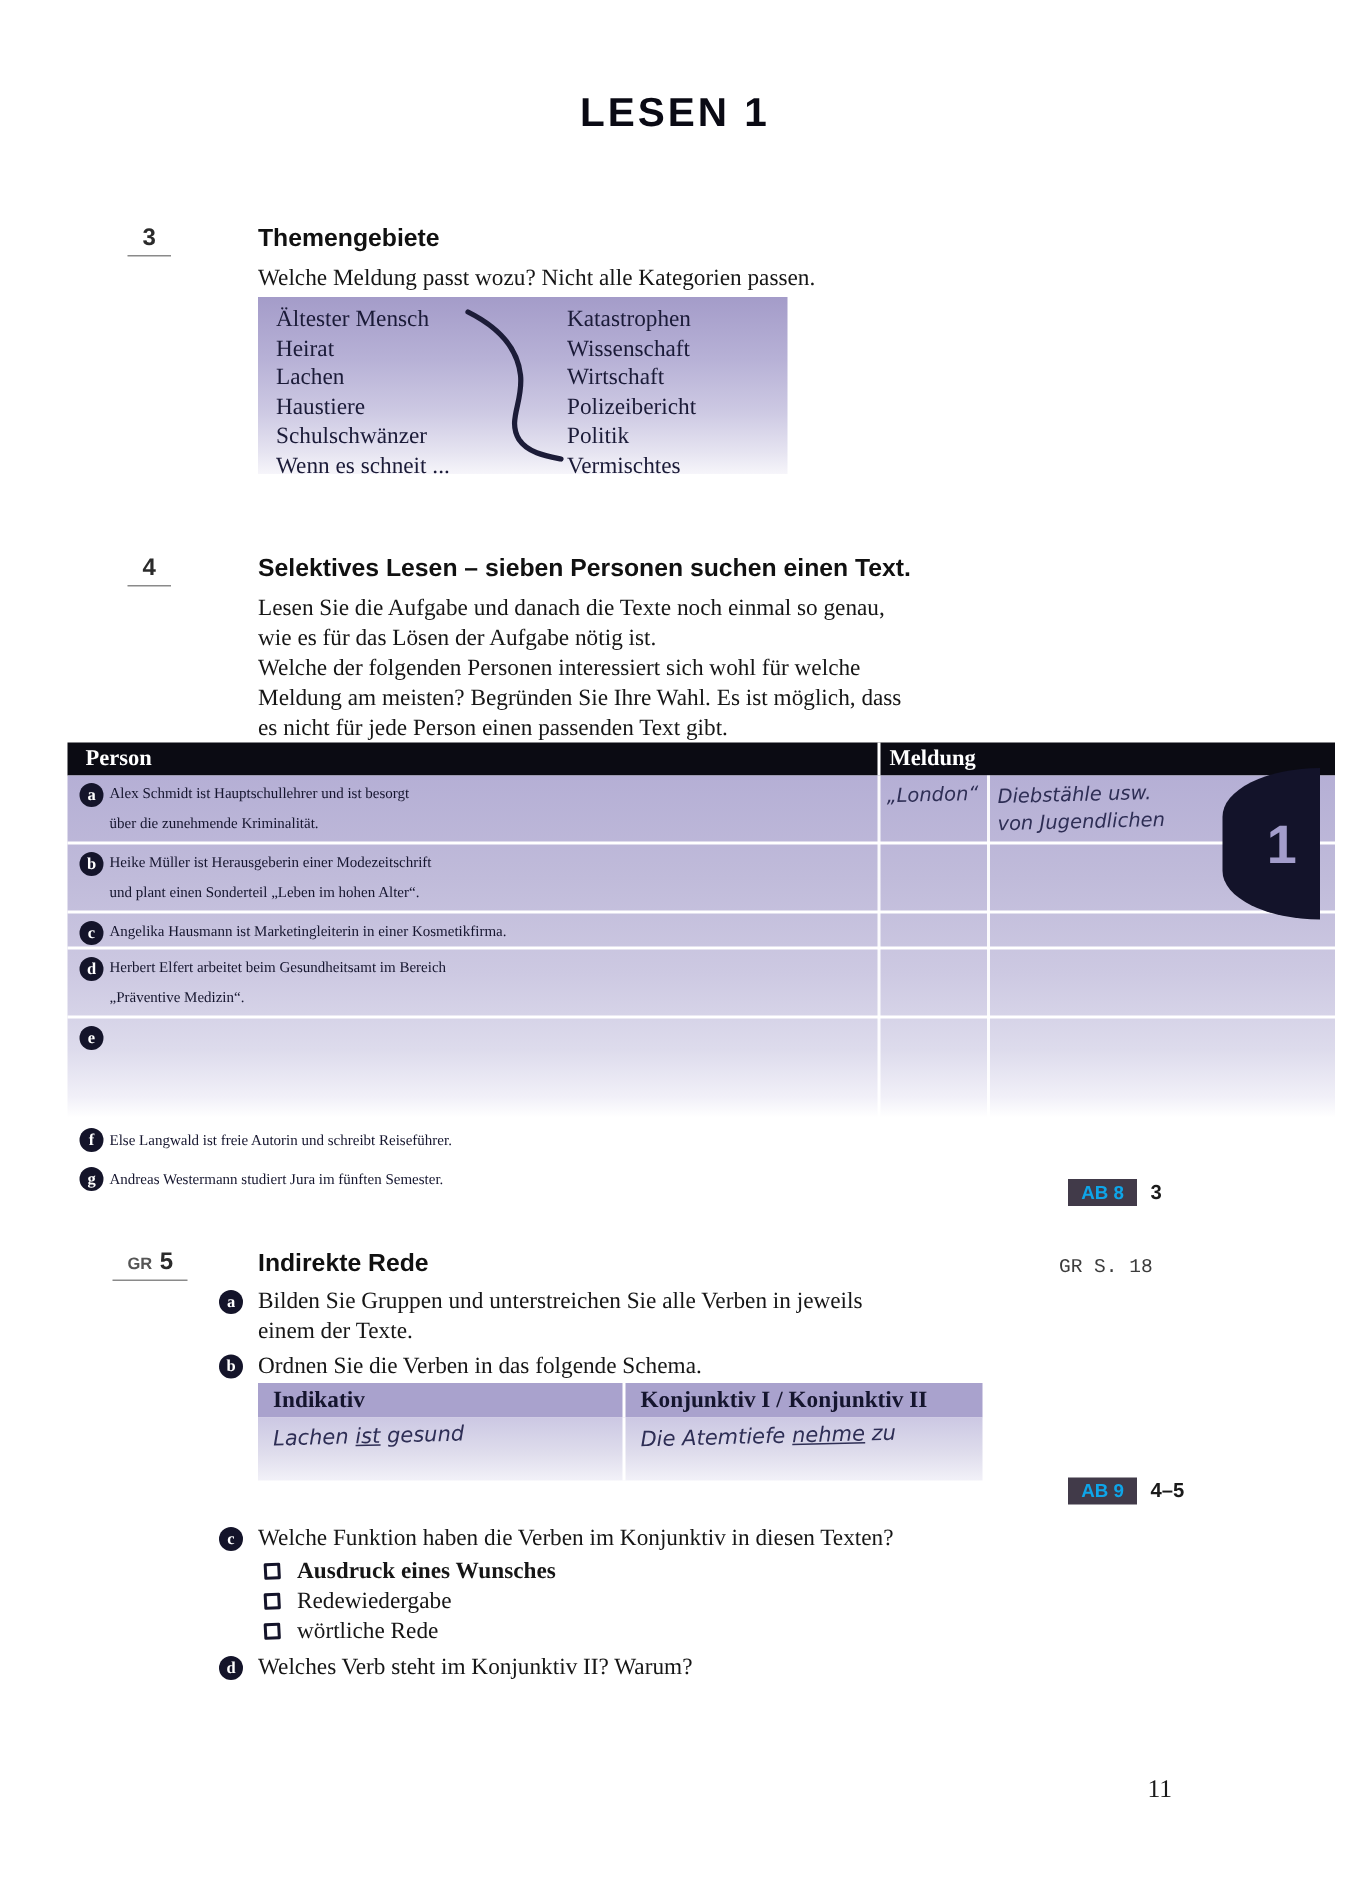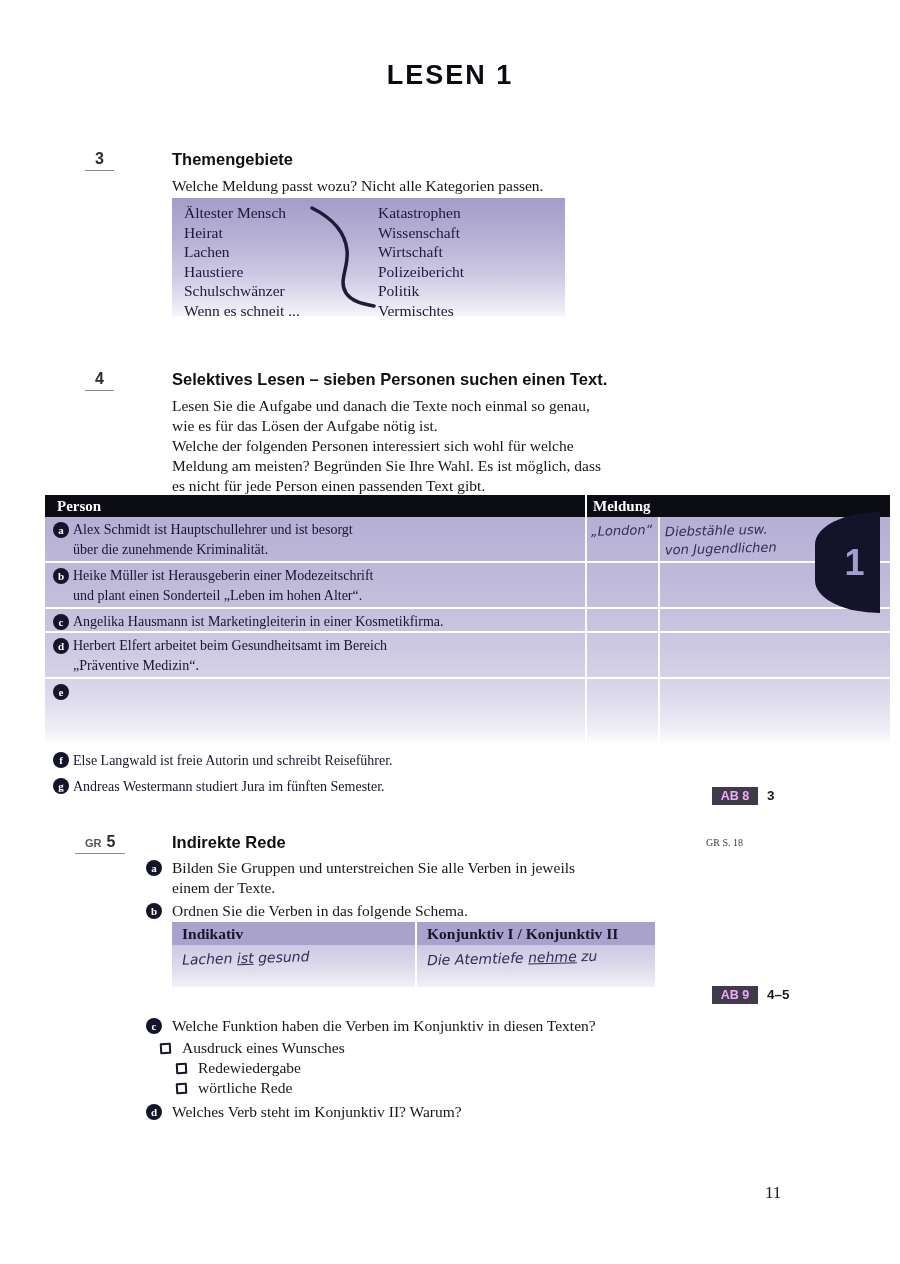--- a/index.html
+++ b/index.html
@@ -14,21 +14,21 @@
 
   
   .ex-num { font-family:"Liberation Sans", sans-serif; font-size:16px; font-weight:bold;
     color:#2b2b2b; text-align:center; border-bottom:1.5px solid #8a8a8a; padding:0 10px 2px 10px; }
   .gr-small { font-family:"Liberation Sans", sans-serif; font-size:11px; color:#555; margin-right:5px; }
 
   .ex-title { font-family:"Liberation Sans", sans-serif; font-weight:bold; font-size:16.5px; color:#111; }
   .body-line { font-size:15.5px; color:#161616; line-height:20px; }
 
   
-  .match-box { left:172px; top:198px; width:393px; height:118px;
+  .match-box { left:172px; top:198px; width:353px; height:118px;
     background:linear-gradient(180deg,#a49cc9 0%, #b7b1d6 35%, #cdc9e3 65%, #e6e4f1 88%, #f6f5fa 100%); }
   .match-col { position:absolute; top:5px; }
   .match-item { font-size:15.5px; line-height:19.5px; color:#1b1b38; }
   .curve-svg { position:absolute; left:0; top:0; }
 
   
   .ptable { left:45px; top:495px; width:845px; }
   .ptable-head { display:flex; background:#0b0b13; height:22px; align-items:center; }
   .ptable-head .hc { color:#fff; font-size:15px; font-weight:bold; }
   .hc-person { width:540px; padding-left:12px; }
@@ -38,46 +38,46 @@
     background:linear-gradient(180deg,#b5afd5 0%, #c0bbda 30%, #cdc9e2 58%, #dddbec 80%, #f1f0f8 94%, #ffffff 100%); }
   .vline { position:absolute; top:0; bottom:0; width:2px; background:rgba(255,255,255,.92); }
   .vline1 { left:540px; } .vline2 { left:613px; }
   .trow { position:relative; border-bottom:2px solid #fff; padding:3px 0 3px 0; }
   .trow:last-child { border-bottom:none; }
   .row-badge, .item-badge { display:inline-block; width:16px; height:16px; border-radius:50%;
     background:#14142a; color:#fff; font-size:11px; font-weight:bold; text-align:center;
     line-height:16px; font-family:"Liberation Serif", serif; }
   .row-badge { position:absolute; left:8px; top:5px; }
   .person-lines { margin-left:28px; width:505px; }
-  .tline { font-size:14px; line-height:20px; color:#15152e; }
+  .tline { font-size:10px; line-height:20px; color:#15152e; }
   .hand { font-family:"DejaVu Sans", sans-serif; font-style:italic; font-size:13px;
     color:#2e2e55; line-height:16px; display:inline-block; transform:rotate(-1.5deg); }
   .hand u { text-decoration:underline; }
   .meld-cell { position:absolute; left:546px; top:4px; width:64px; }
   .begr-cell { position:absolute; left:620px; top:4px; width:130px; }
 
   .white-row { position:relative; padding:2px 0; }
   .white-row .row-badge { top:3px; }
 
   
-  .ab-badge { display:inline-block; background:#413a49; color:#f0abfc;
+  .ab-badge { display:inline-block; background:#413a49; color:#0ea5e9;
     font-family:"Liberation Sans", sans-serif; font-weight:bold; font-size:12.5px;
     width:46px; height:18px; line-height:18px; text-align:center; }
   .ab-pages { font-family:"Liberation Sans", sans-serif; font-size:13.5px; font-weight:bold;
     color:#1a1a1a; margin-left:9px; }
 
   
   .chapter-tab { right:20px; top:512px; width:65px; height:101px; background:#13132a;
     border-radius:101px 0 0 101px / 50.5px 0 0 50.5px; display:flex; align-items:center;
     justify-content:center; }
   .chapter-tab span { font-family:"Liberation Sans", sans-serif; font-weight:bold;
     font-size:36px; color:#a39dcb; margin-left:14px; }
 
   
-  .gr-ref { font-family:Liberation Serif, serif; font-size:10px; color:#3c3c3c; }
+  .gr-ref { font-family:Liberation Mono, monospace; font-size:13px; color:#3c3c3c; }
   .item-badge { vertical-align:2px; }
   .schema-table { left:172px; top:922px; width:483px; }
   .schema-head { display:flex; background:#a9a2cd; height:23px; align-items:center; }
   .schema-head .sc { font-size:15.5px; font-weight:bold; color:#15152e; }
   .sc1 { width:243px; padding-left:10px; }
   .sc2 { flex:1; padding-left:10px; border-left:2px solid #fff; height:23px; line-height:23px; }
   .schema-body { display:flex; height:42px;
     background:linear-gradient(180deg,#ccc8e3 0%, #dedcec 55%, #f2f1f8 100%); }
   .sb1 { width:243px; padding:4px 0 0 10px; }
   .sb2 { flex:1; padding:4px 0 0 10px; border-left:2px solid #fff; }
@@ -241,21 +241,21 @@
 <div class="abs" style="left:712px; top:985px;">
   <span class="ab-badge">AB 9</span><span class="ab-pages">4–5</span>
 </div>
 
 <div class="abs" style="left:146px; top:1016px;">
   <span class="item-badge" style="position:absolute; left:0; top:2px;">c</span>
   <div style="margin-left:26px; width:560px;">
     <div class="body-line">Welche Funktion haben die Verben im Konjunktiv in diesen Texten?</div>
   </div>
 </div>
-<div class="abs" style="left:160px; top:1039px;">
+<div class="abs" style="left:176px; top:1039px;font-weight:bold;">
   <span class="checkbox-box"></span><span class="check-label">Ausdruck eines Wunsches</span>
 </div>
 <div class="abs" style="left:176px; top:1059px;">
   <span class="checkbox-box"></span><span class="check-label">Redewiedergabe</span>
 </div>
 <div class="abs" style="left:176px; top:1079px;">
   <span class="checkbox-box"></span><span class="check-label">wörtliche Rede</span>
 </div>
 
 <div class="abs" style="left:146px; top:1102px;">

